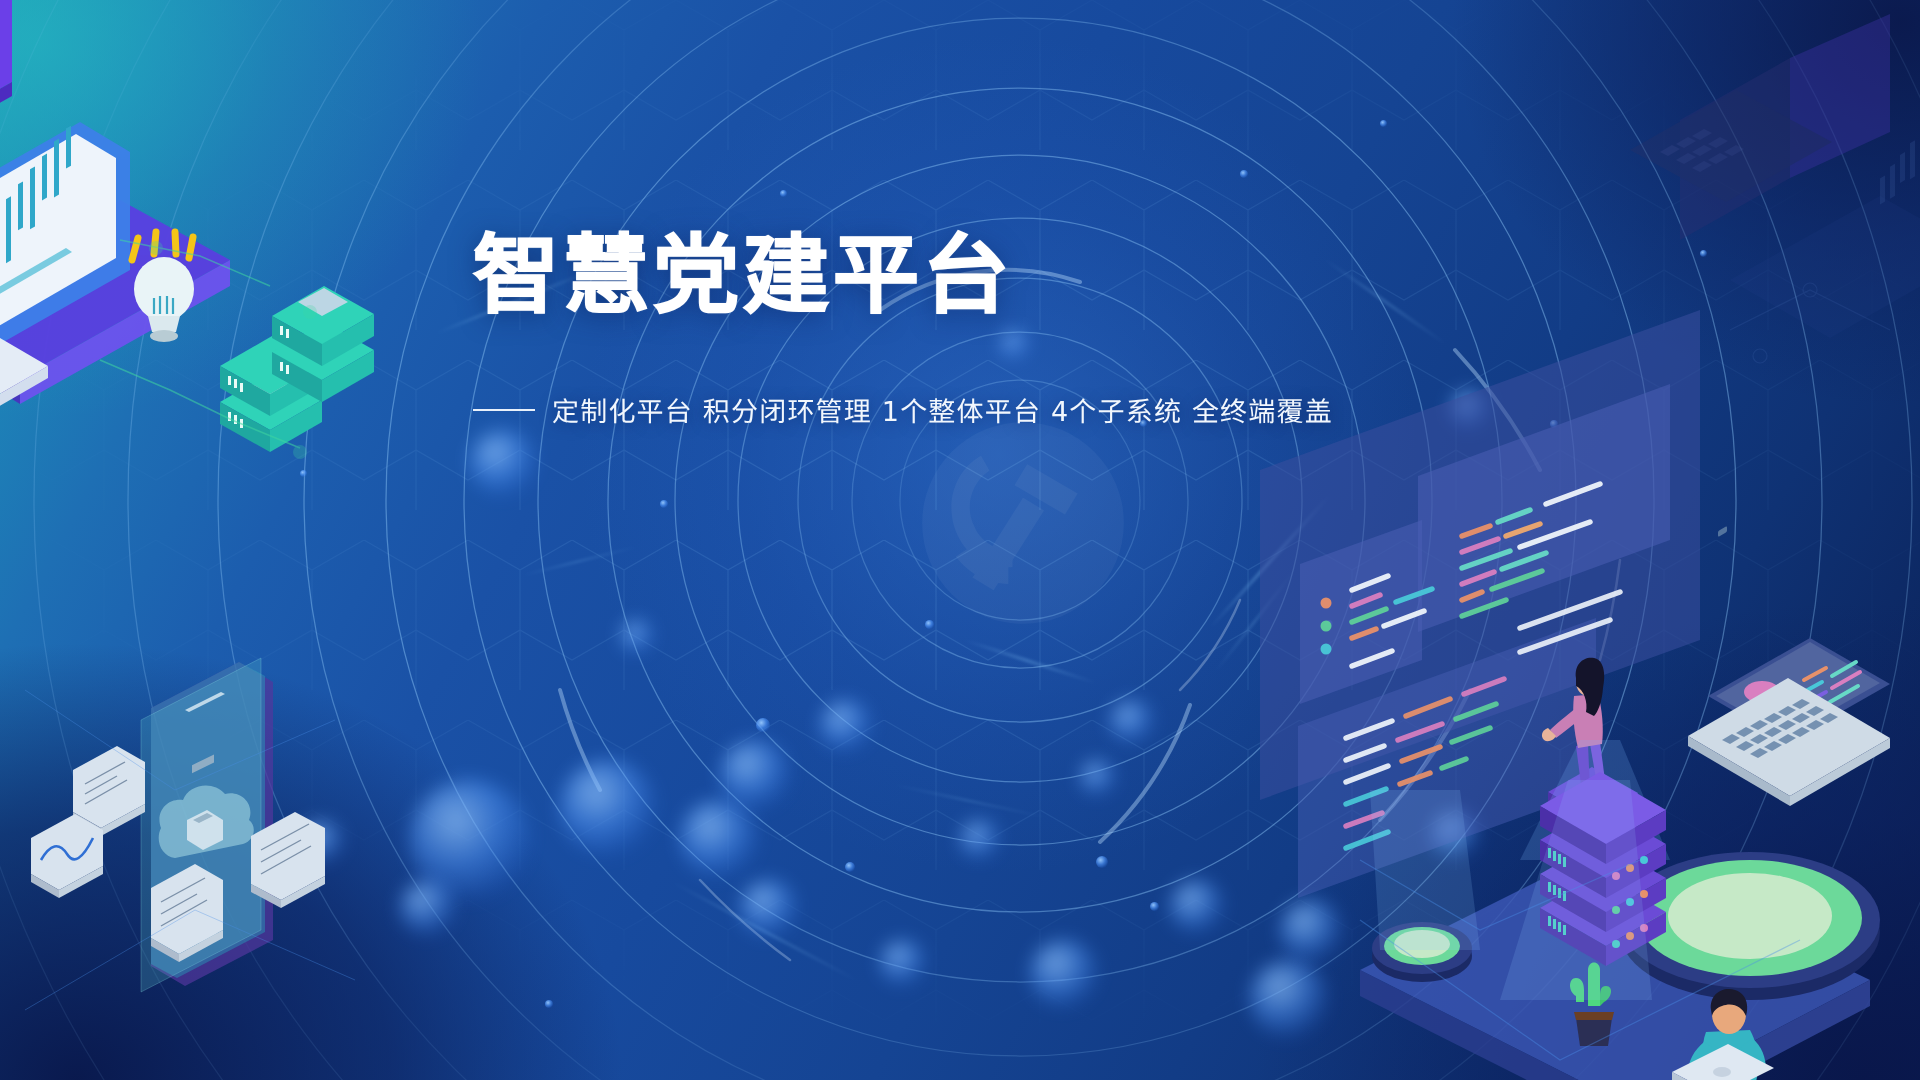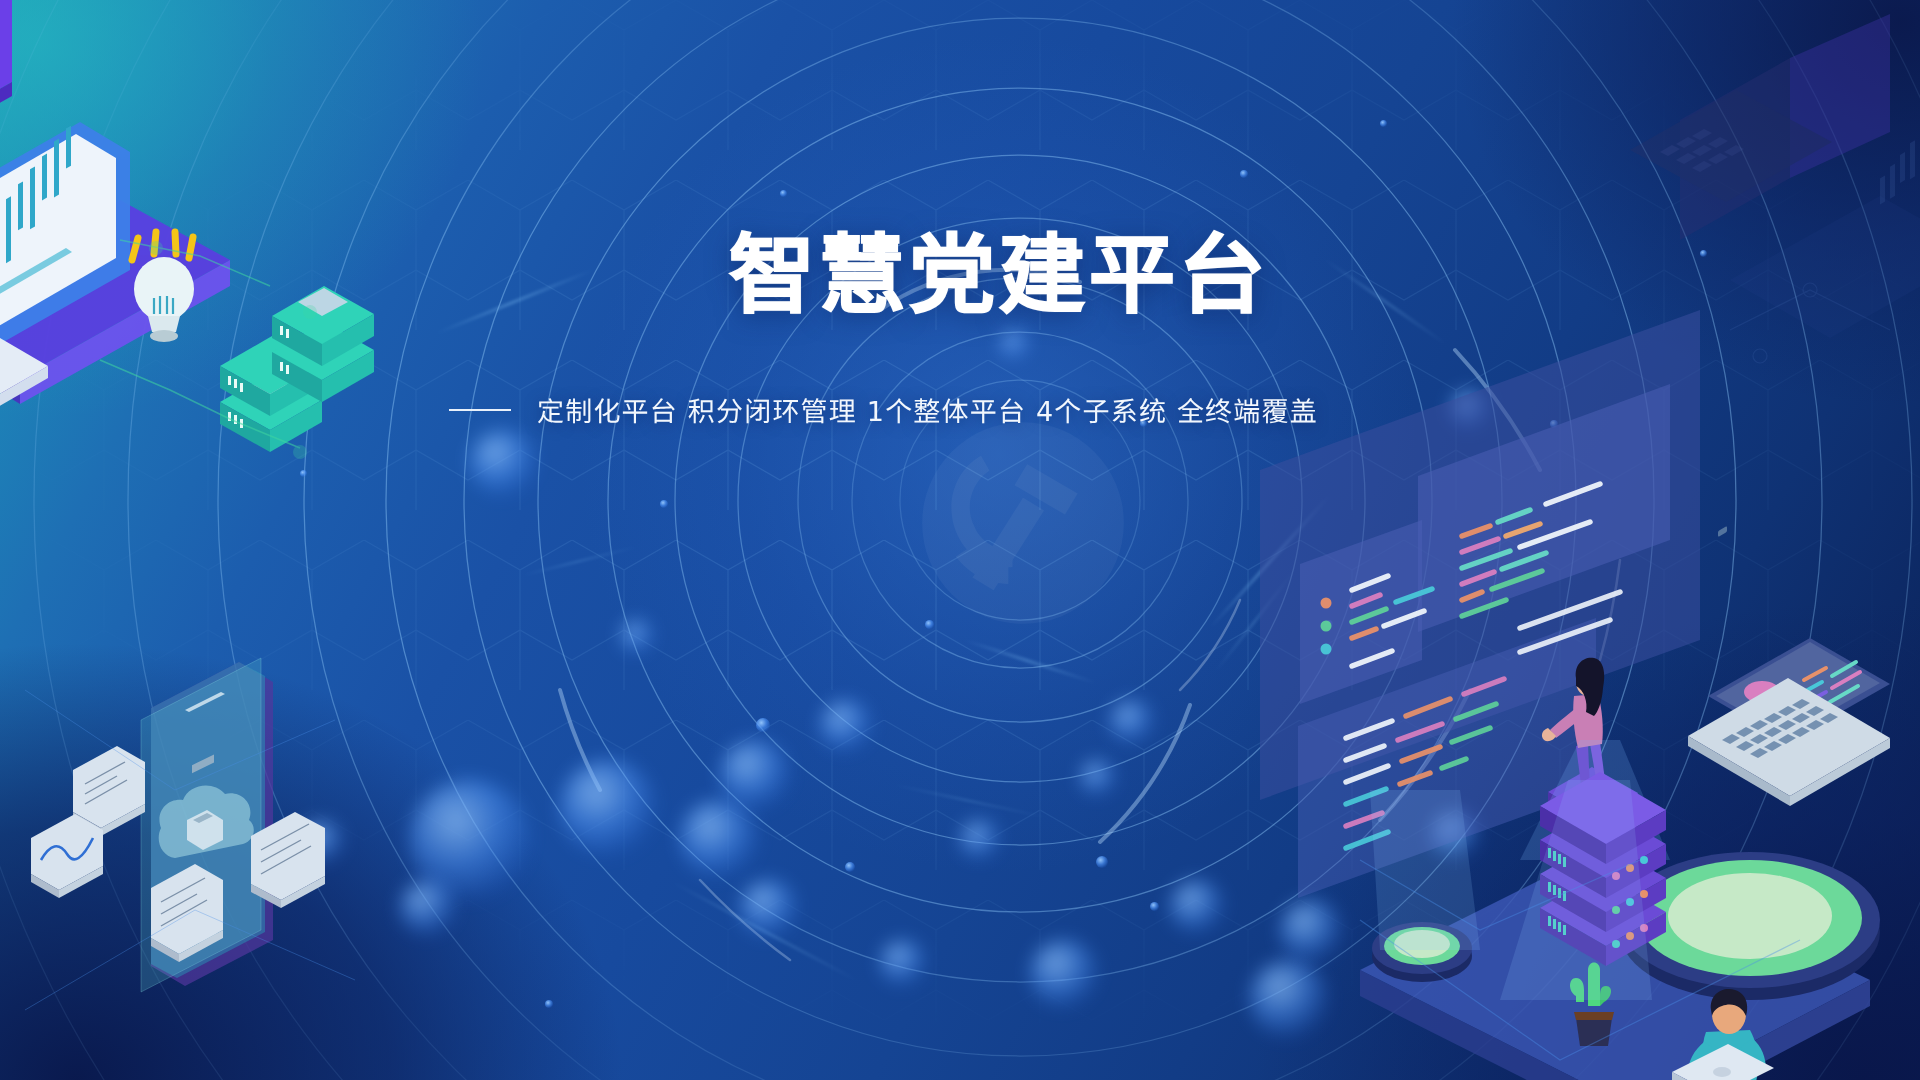--- a/index.html
+++ b/index.html
@@ -113,43 +113,42 @@
   #illus-left   { left: -30px;  top: 60px;  width: 420px; height: 430px; }
   #illus-phone  { left: 55px;   top: 680px; width: 330px; height: 400px; }
   #illus-right  { left: 1370px; top: 440px; width: 560px; height: 420px; }
   #illus-br     { left: 1440px; top: 820px; width: 480px; height: 280px; }
   #illus-tr     { left: 1690px; top: 10px;  width: 240px; height: 230px; opacity:.55; }
   #illus-tr2    { left: 1770px; top: 180px; width: 200px; height: 200px; opacity:.30; }
 
   
   #text-block {
     position: absolute;
-    left: 449px;
+    left: 473px;
     top: 232px;
     width: 1100px;
-    text-align: center;
   }
   #page-title {
     margin: 0;
     font-family: "DejaVu Sans", "Liberation Sans", sans-serif;
     font-weight: 700;
     font-size: 86px;
     line-height: 1.0;
     letter-spacing: 4px;
     color: #ffffff;
     text-shadow:
       0 0 2px rgba(255,255,255,.5),
       0 4px 26px rgba(8,30,90,.55);
     -webkit-text-stroke: 1.6px #ffffff;
   }
   #subtitle-row {
     margin-top: 72px;
     display: flex;
     align-items: center;
-    gap: 26px;
+    gap: 17px;
   }
   #subtitle-dash {
     display: block;
     width: 62px;
     height: 2px;
     background: #e9f1fb;
     flex: 0 0 auto;
   }
   #subtitle-text {
     font-family: "DejaVu Sans", "Liberation Sans", sans-serif;

